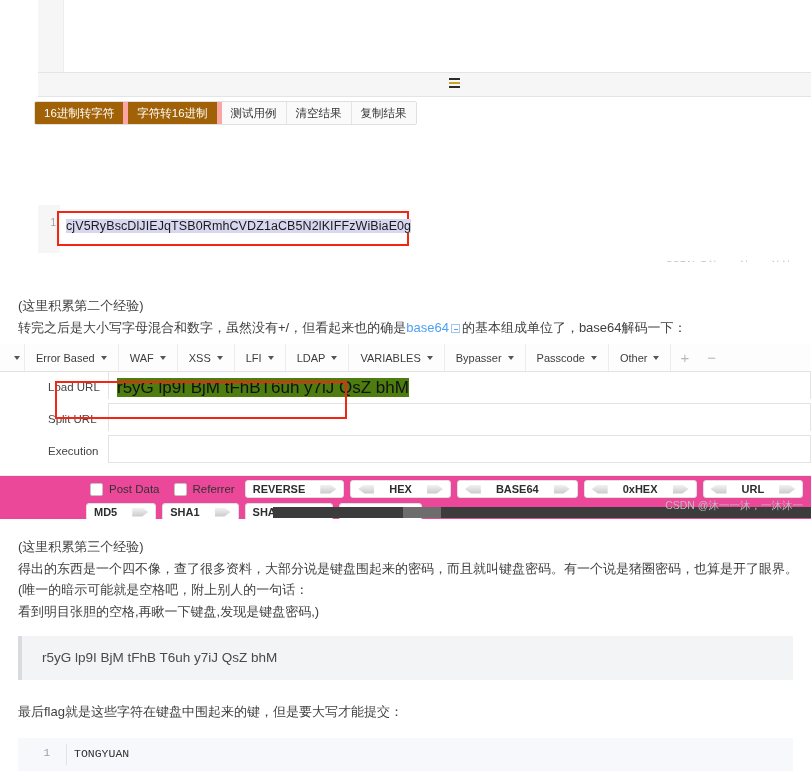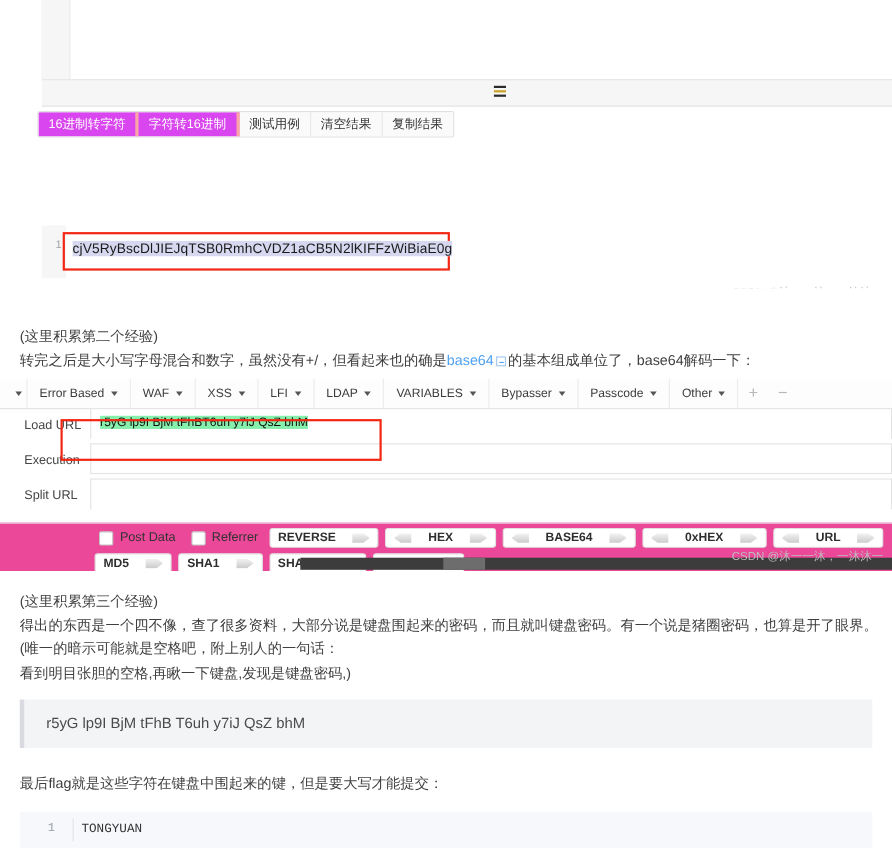--- a/index.html
+++ b/index.html
@@ -75,23 +75,23 @@
     line-height: 22px;
     padding: 0 9px;
     color: #333;
     background: #fafafa;
     border-right: 1px solid #e4e4e4;
     white-space: nowrap;
     cursor: pointer;
   }
   .tabrow .tab:last-child { border-right: none; }
   .tabrow .tab.active {
-    background: #d946ef;
+    background: #a16207;
     color: #ffffff;
-    border-right: 3px solid #fca5a5;
+    border-right: 5px solid #fca5a5;
     text-align: right;
   }
 
   .codebox1 {
     position: absolute;
     left: 38px; top: 205px;
     width: 773px; height: 48px;
     background: #ffffff;
   }
   .codebox1 .ln {
@@ -210,20 +210,21 @@
   }
 
   .hb-rows {
     position: absolute;
     left: 0; top: 27px;
     width: 811px;
   }
   .hb-row {
     display: flex;
     align-items: flex-start;
+    padding-left: 26px;
   }
   .hb-row .hb-label {
     width: 82px;
     font-size: 11.5px;
     color: #454545;
     padding: 10px 0 10px 22px;
     box-sizing: border-box;
     white-space: nowrap;
   }
   .hb-field {
@@ -235,23 +236,23 @@
     height: 28px;
     box-sizing: border-box;
     padding: 6px 8px;
     font-size: 11.5px;
     color: #222;
     overflow: hidden;
     white-space: nowrap;
   }
   .hb-field.last { border-bottom: 1px solid #e3e3e3; }
   .hb-field .sel {
-    background: #86efac;
+    background: #4d7c0f;
     color: #111;
-    font-size: 11px;
+    font-size: 17px;
   }
   .redbox2 {
     position: absolute;
     left: 55px; top: 381px;
     width: 292px; height: 38px;
     border: 2px solid #f22613;
     box-sizing: border-box;
     z-index: 5;
   }
 
@@ -459,26 +460,26 @@
       <div class="hb-plusminus">+</div>
       <div class="hb-plusminus">−</div>
     </div>
 
     <div class="hb-rows">
       <div class="hb-row">
         <div class="hb-label">Load URL</div>
         <div class="hb-field"><span class="sel">r5yG lp9I BjM tFhBT6uh y7iJ QsZ bhM</span></div>
       </div>
       <div class="hb-row">
+        <div class="hb-label">Split URL</div>
+        <div class="hb-field"><span></span></div>
+      </div>
+      <div class="hb-row">
         <div class="hb-label">Execution</div>
         <div class="hb-field last"><span></span></div>
-      </div>
-      <div class="hb-row">
-        <div class="hb-label">Split URL</div>
-        <div class="hb-field"><span></span></div>
       </div>
     </div>
 
     <div class="hb-btnbar">
       <div class="chk">
           <span class="box"></span>
           <span>Post Data</span>
         </div>
       <div class="chk">
           <span class="box"></span>

